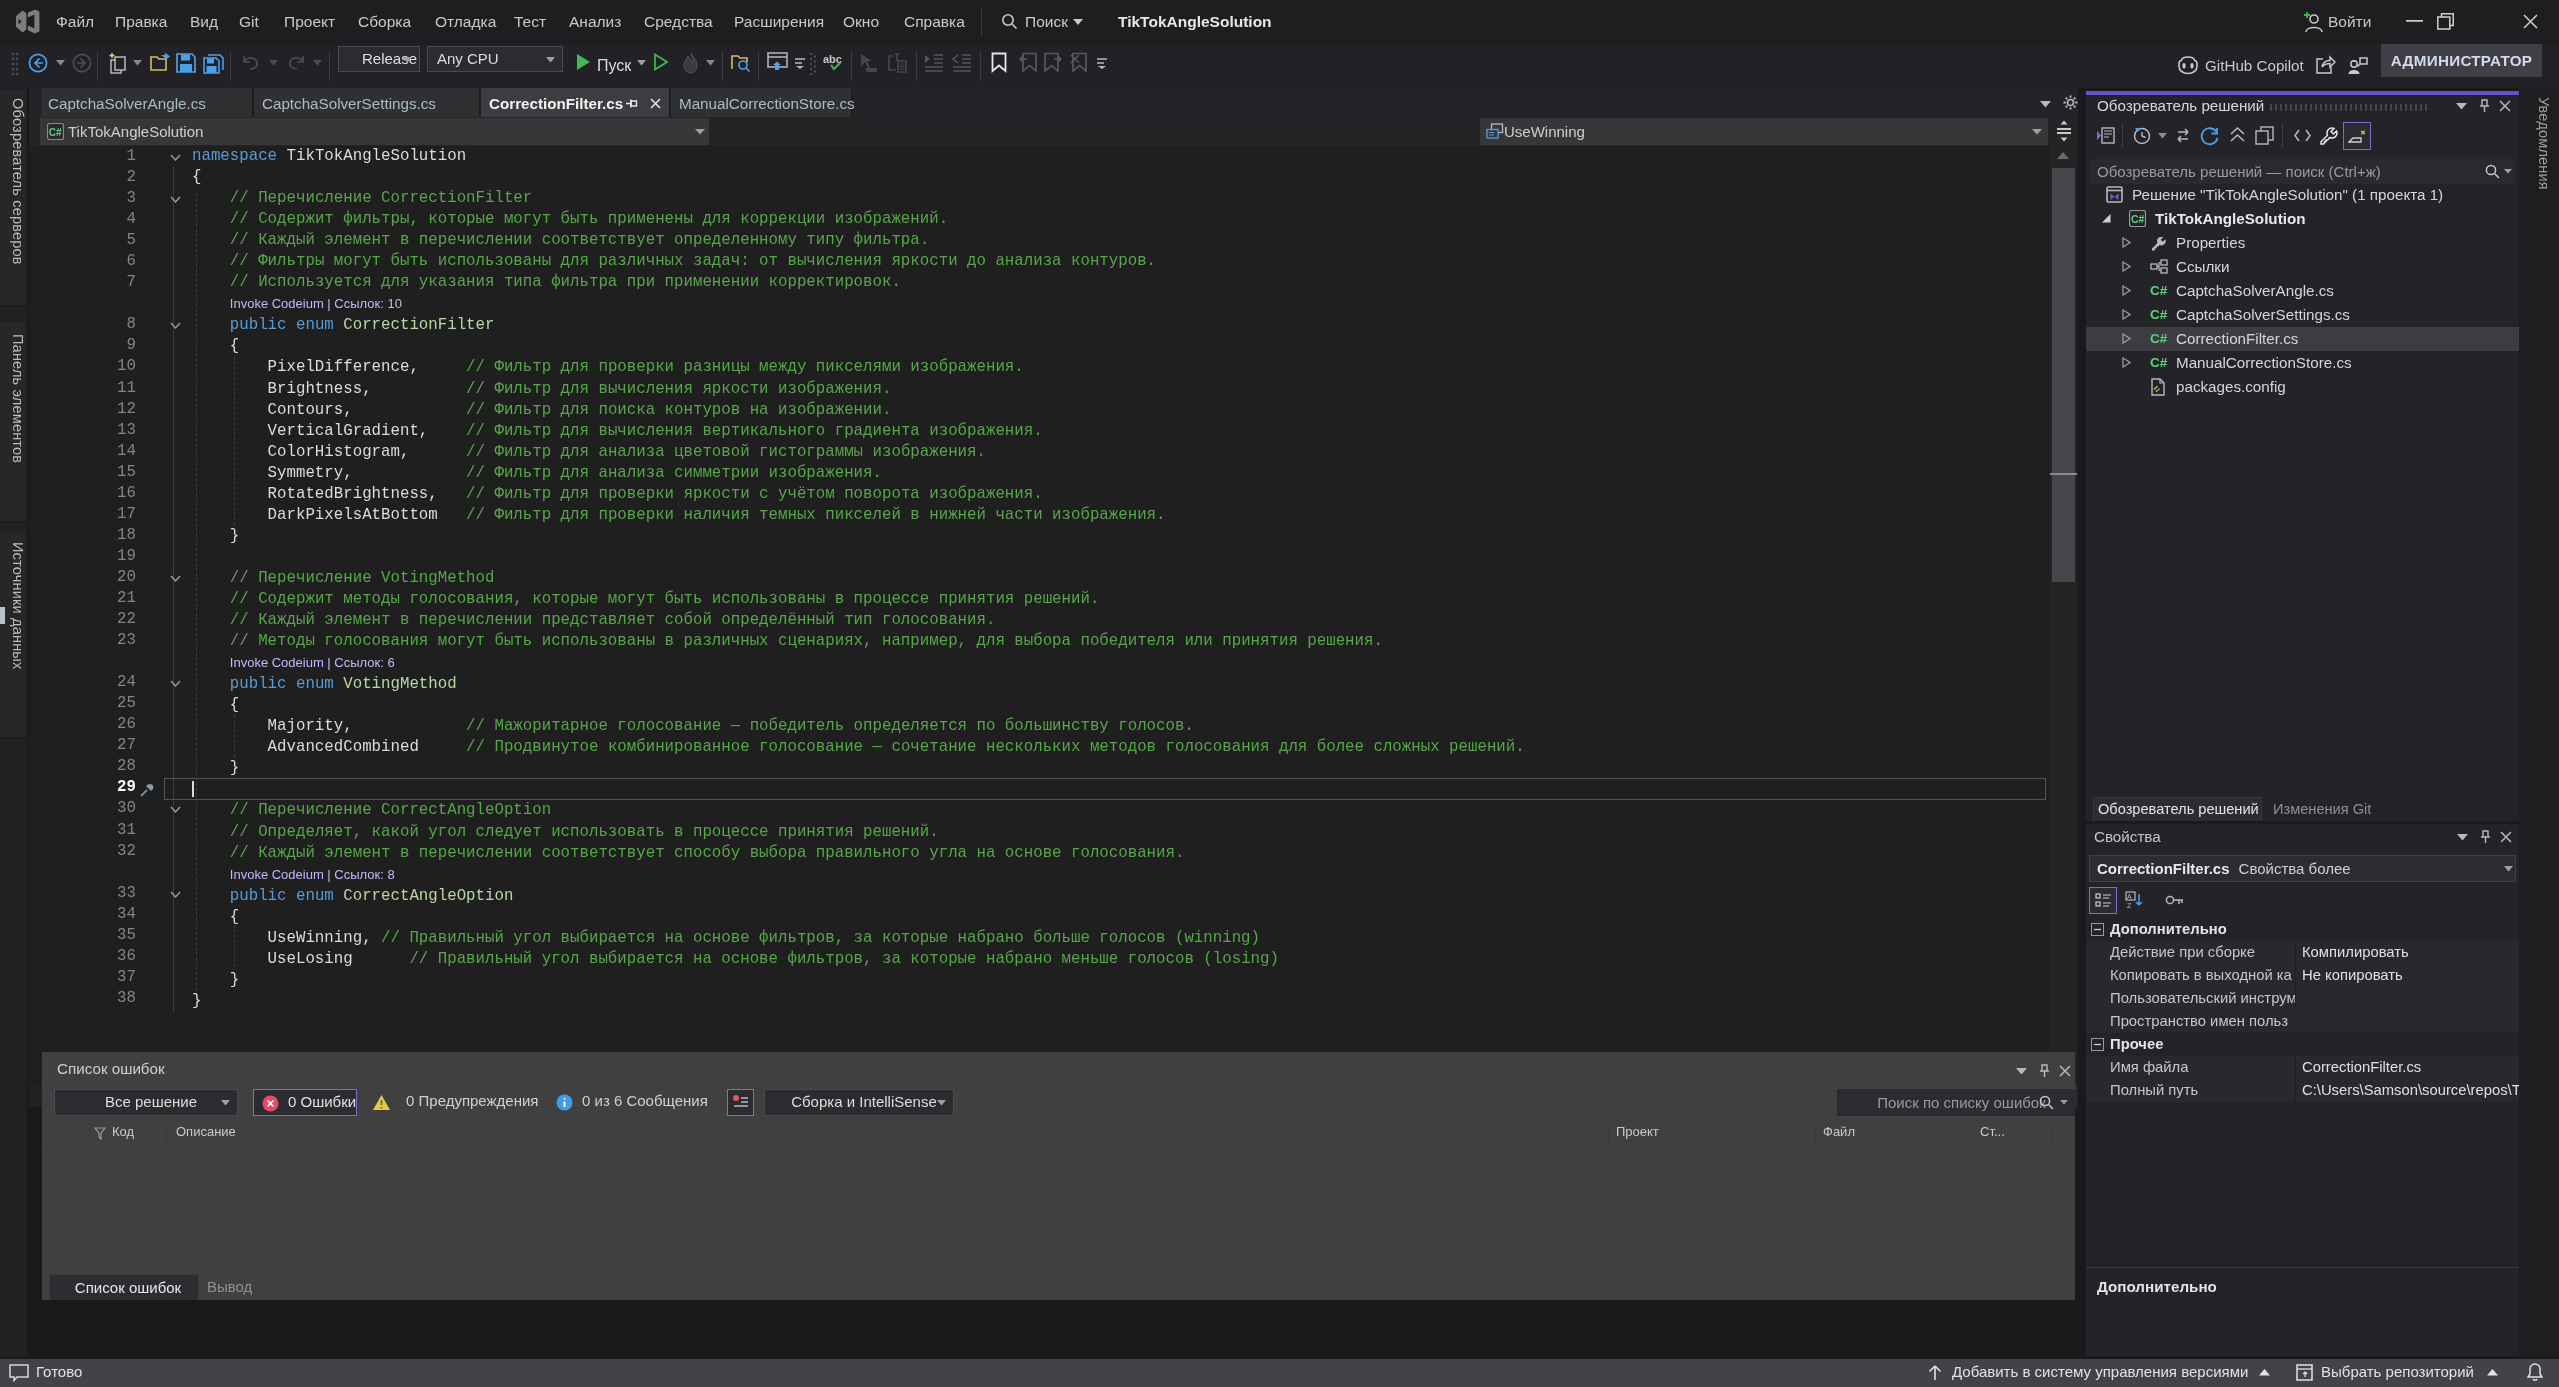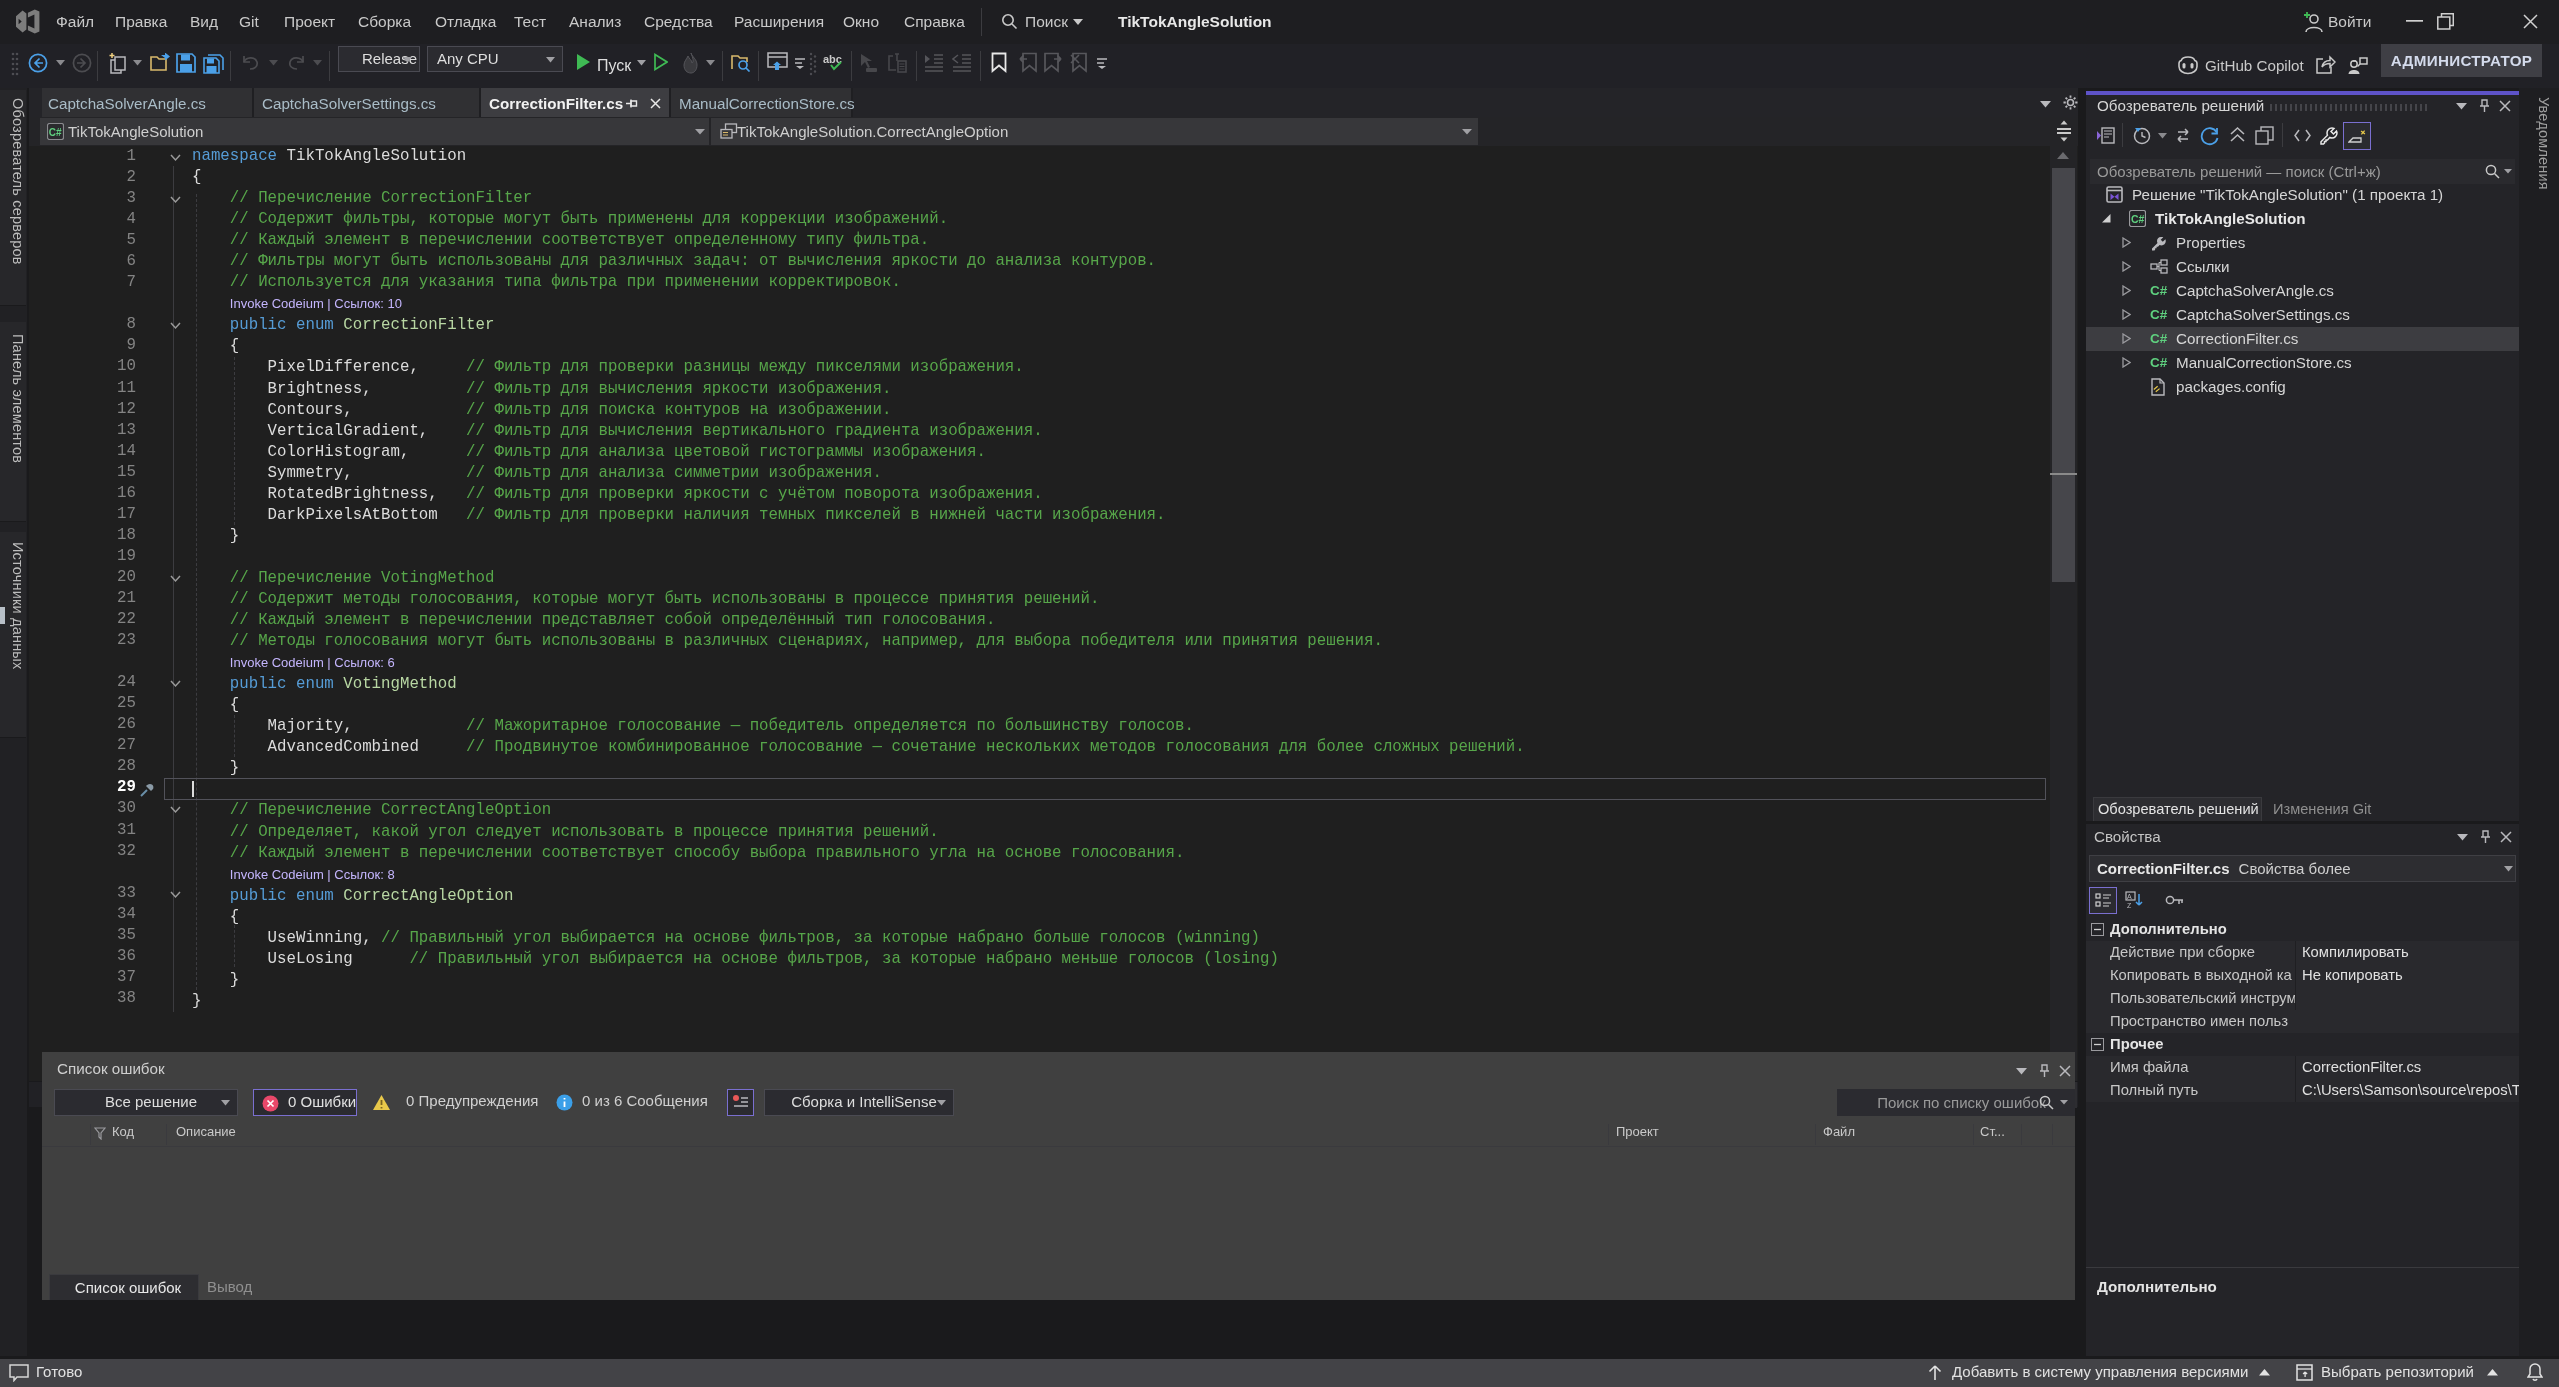--- a/index.html
+++ b/index.html
@@ -302,28 +302,28 @@
 <div class="navsec" style="left:11px;width:669px;background:#37373a">
 <svg class="ic" style="left:7px;top:5px" width="17" height="17" viewBox="0 0 17 17">
         <rect x="0.5" y="0.5" width="16" height="16" rx="2" fill="#2a2a2d" stroke="#8a8a8e" stroke-width="1.2"></rect>
         <text x="1.8" y="12.5" font-family="Liberation Sans" font-size="10px" font-weight="bold" fill="#5fd07f">C#</text>
       </svg>
 <span style="position:absolute;left:28px">TikTokAngleSolution</span>
 <svg class="ic" style="left:655px;top:11px" width="10" height="6" viewBox="0 0 10 6">
         <path d="M0 0 L10 0 L5 5.5 Z" fill="#a0a0a4"></path>
       </svg>
 </div>
-<div class="navsec" style="left:682px;width:767px;background:#37373a">
-<svg class="ic" style="left:9px;top:5px" width="18" height="17" viewBox="0 0 18 17">
+<div class="navsec" style="left:1451px;width:568px;background:#37373a">
+<svg class="ic" style="left:6px;top:5px" width="18" height="17" viewBox="0 0 18 17">
         <rect x="5.5" y="1" width="11" height="8.5" fill="none" stroke="#b9b9bd" stroke-width="1.3"></rect>
-        <rect x="1" y="6.5" width="11" height="8.5" fill="#37373a" stroke="#b9b9bd" stroke-width="1.3"></rect>
-        <path d="M3 9.5 L8 9.5 M3 12 L8 12" stroke="#d8b86a" stroke-width="1.2"></path>
-      </svg>
-<span style="position:absolute;left:26px">TikTokAngleSolution.CorrectAngleOption</span>
-<svg class="ic" style="left:751px;top:11px" width="10" height="6" viewBox="0 0 10 6">
+        <rect x="1" y="6.5" width="11" height="8.5" fill="#37373a" stroke="#4ba0e8" stroke-width="1.3"></rect>
+        <path d="M3 9.5 L8 9.5 M3 12 L8 12" stroke="#4ba0e8" stroke-width="1.2"></path>
+      </svg>
+<span style="position:absolute;left:24px">UseWinning</span>
+<svg class="ic" style="left:552px;top:11px" width="10" height="6" viewBox="0 0 10 6">
         <path d="M0 0 L10 0 L5 5.5 Z" fill="#a0a0a4"></path>
       </svg>
 </div>
 <svg class="ic" style="left:2026px;top:3px" width="18" height="22" viewBox="0 0 18 22">
       <path d="M9 0.5 L5.5 4.5 L12.5 4.5 Z M9 21.5 L5.5 17.5 L12.5 17.5 Z" fill="#c9c9c9"></path>
       <path d="M2 9 L16 9 M2 13 L16 13" stroke="#c9c9c9" stroke-width="2"></path>
     </svg>
 </div>
 <div class="abs" id="editor">
 <div class="abs" style="left:144px;top:20px;width:1px;height:846px;background:#3c3c40"></div>

